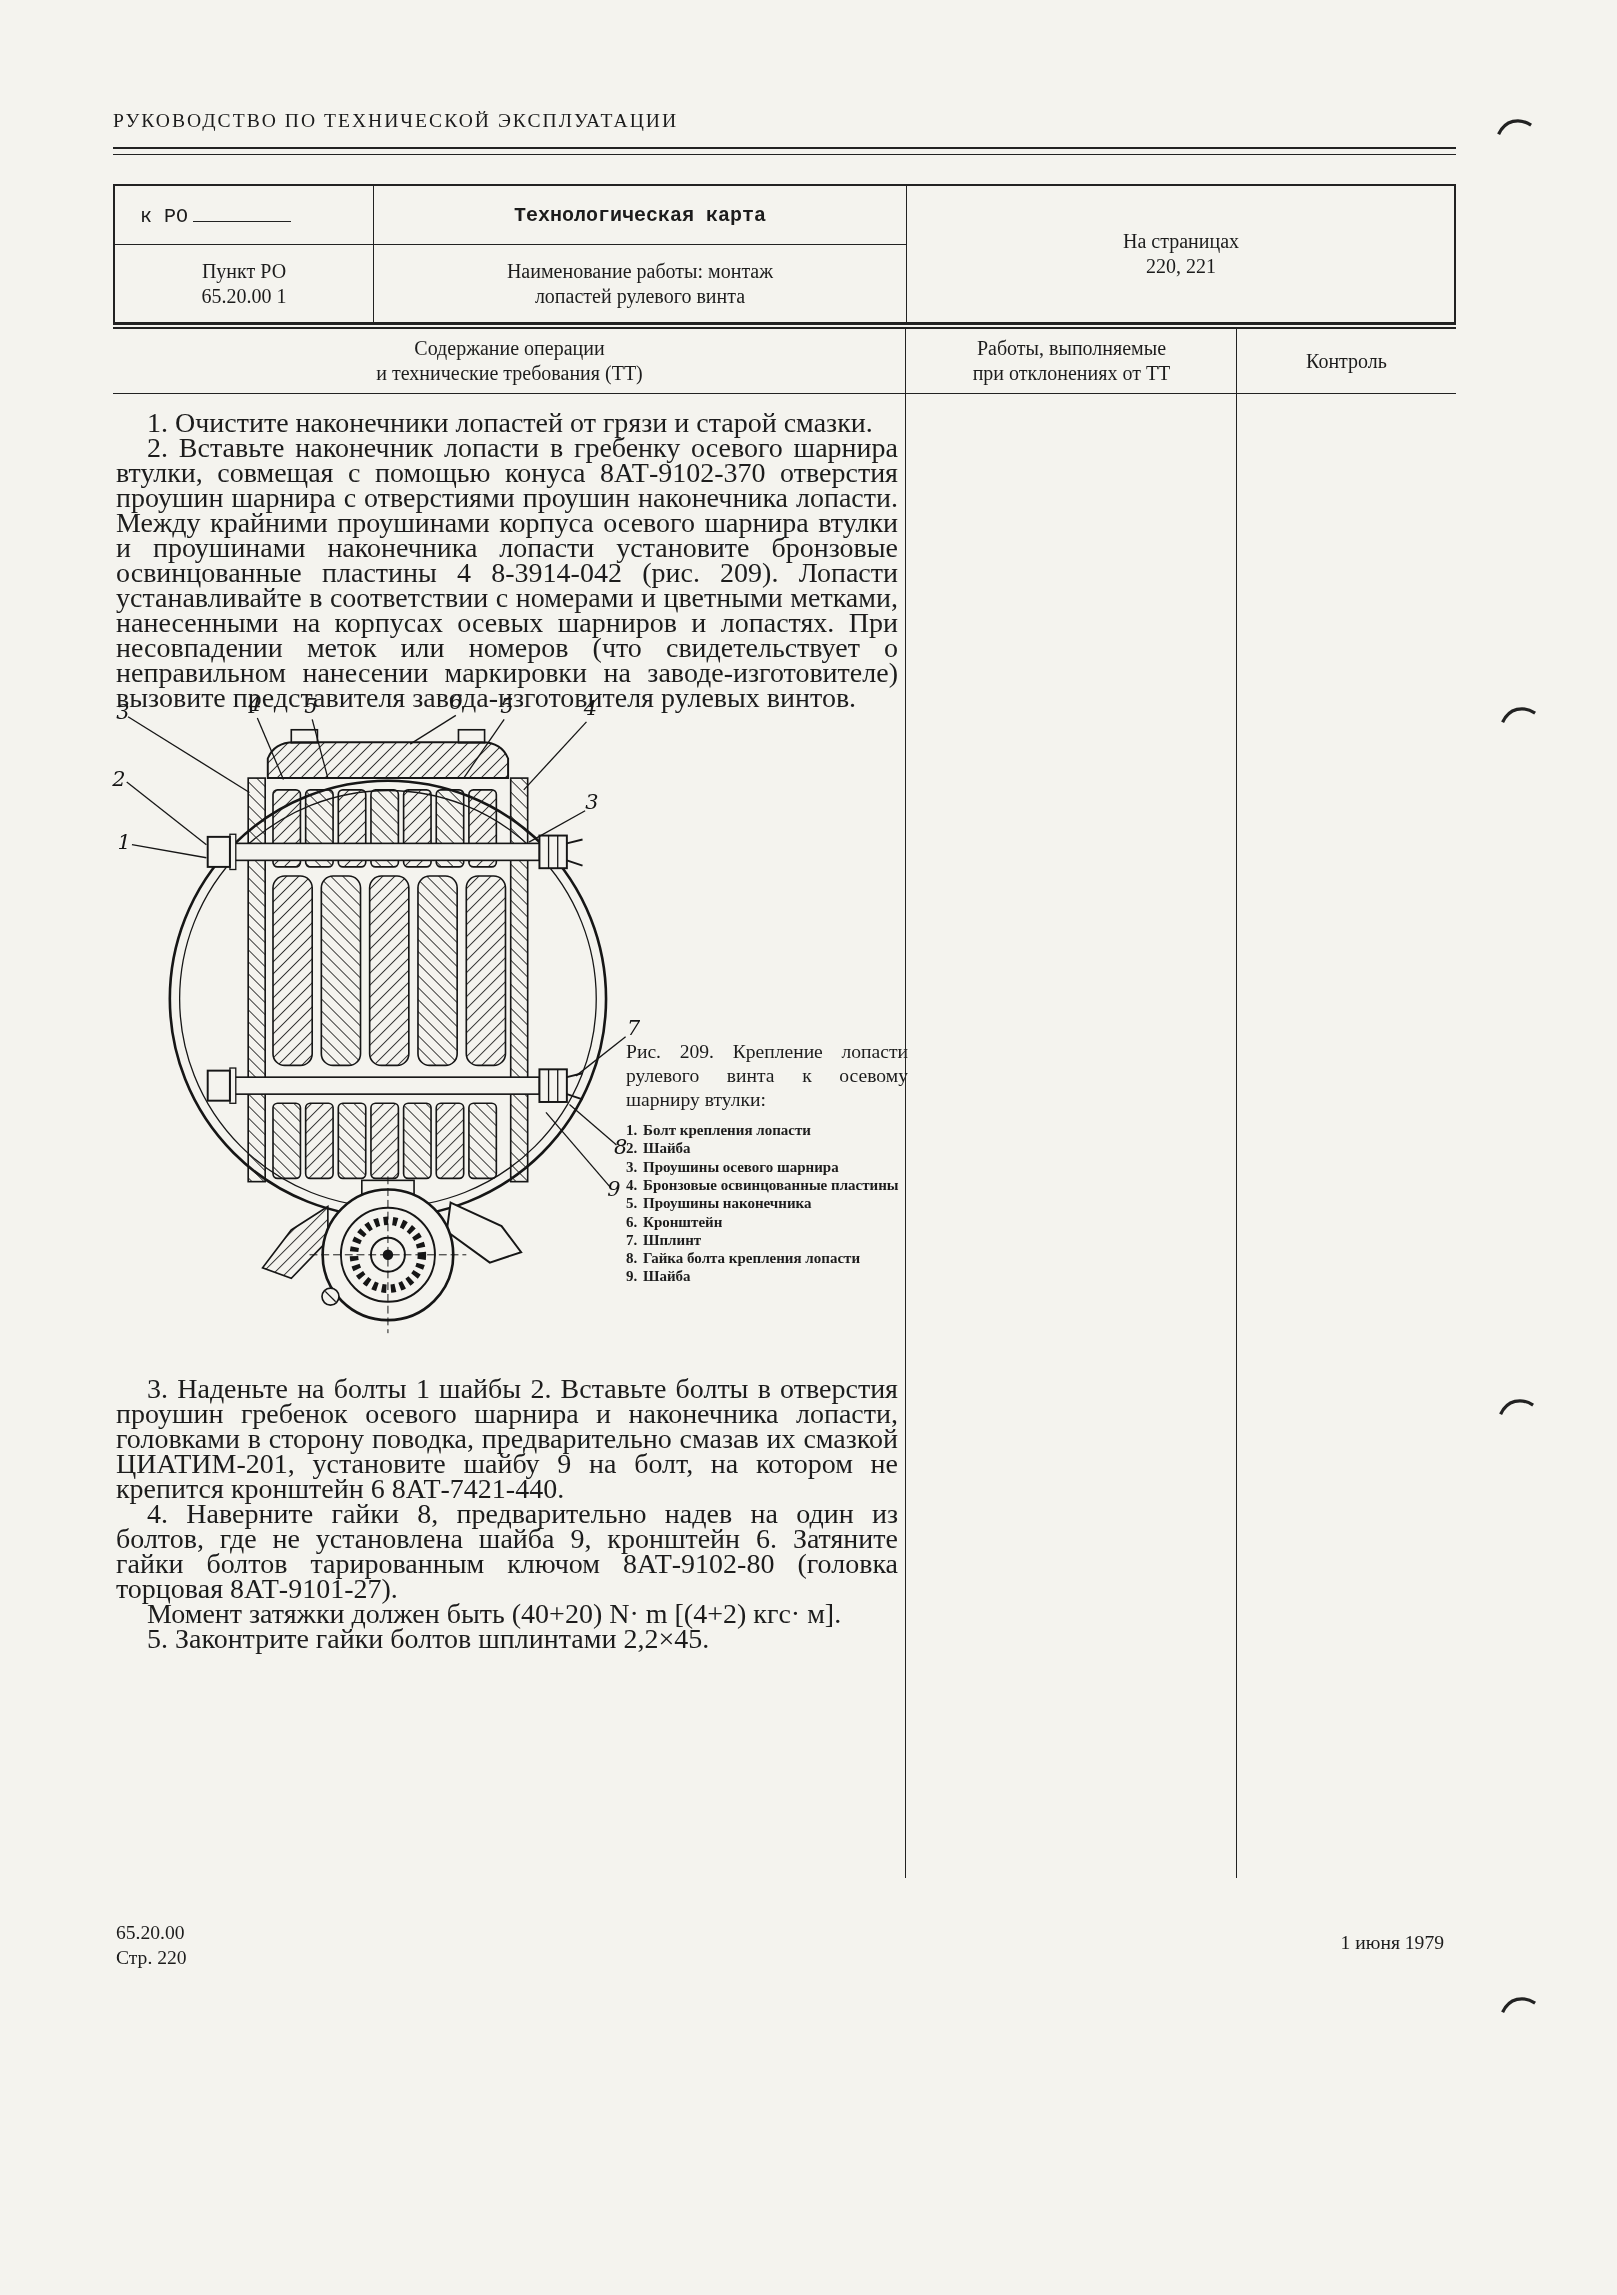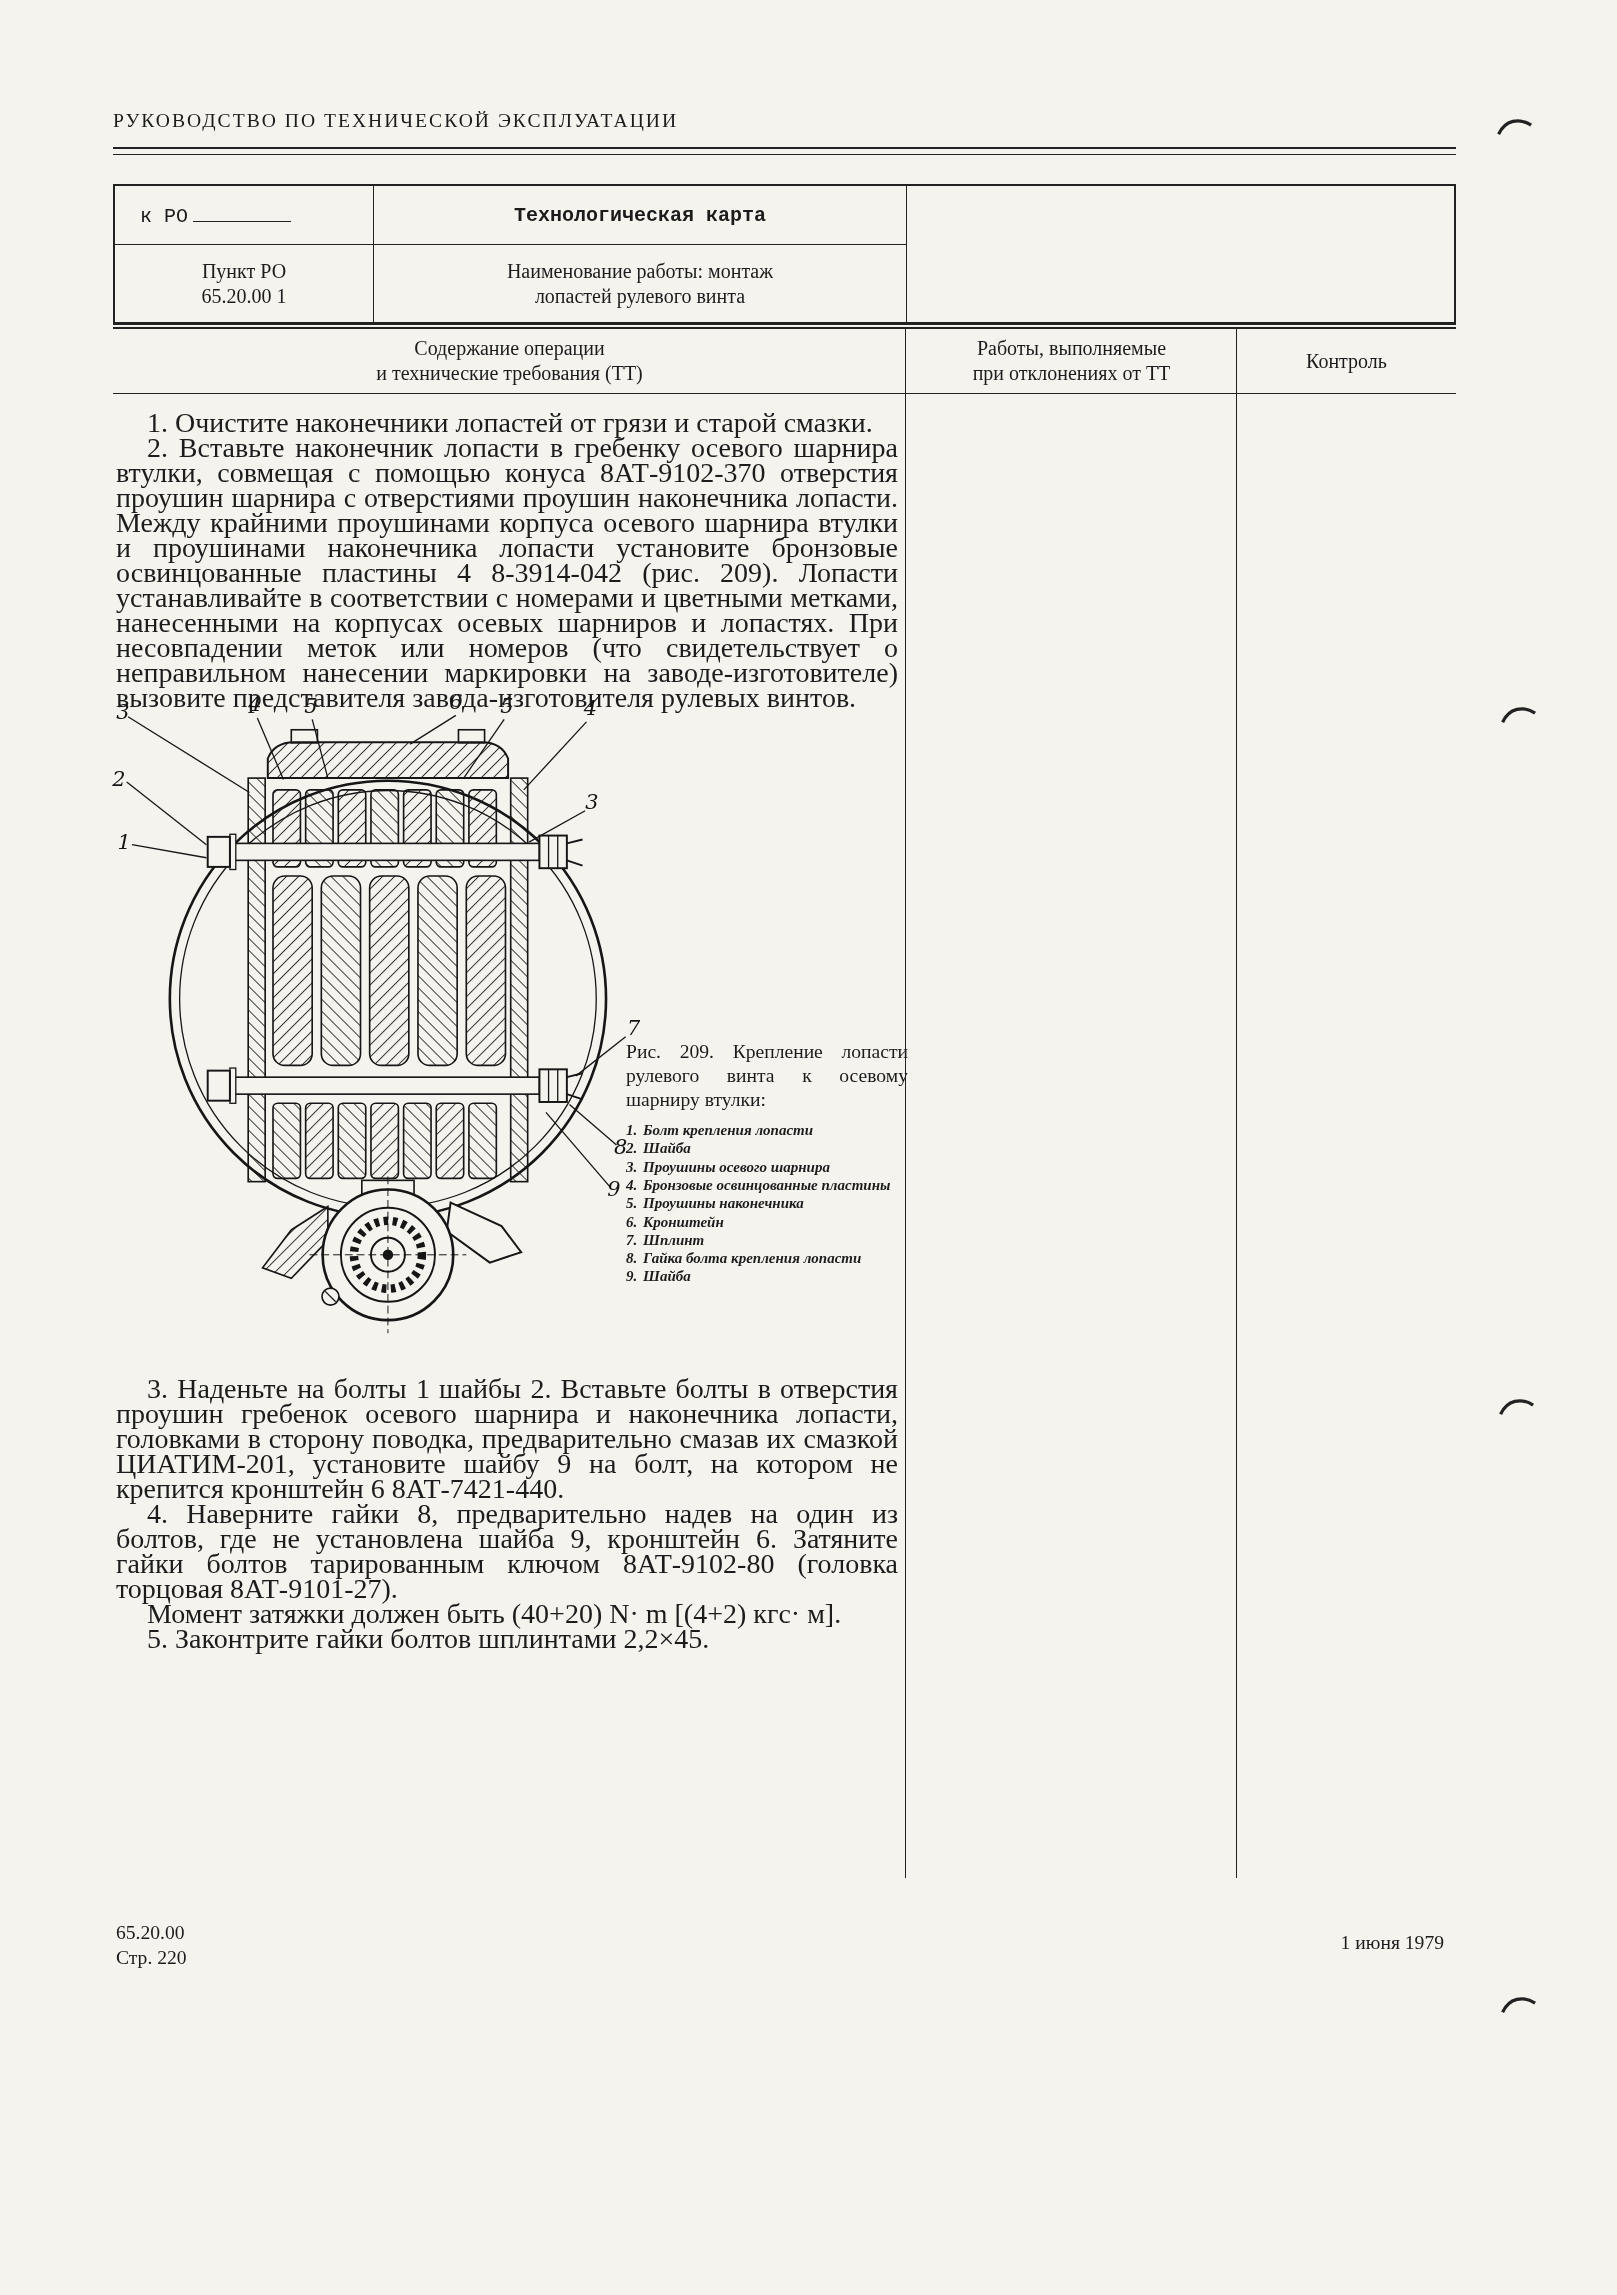--- a/index.html
+++ b/index.html
@@ -64,21 +64,21 @@
   
   .text-block { left:116px; width:782px; font-size:28px; line-height:25px; text-align:justify; }
   .text-block p { margin:0; text-indent:31px; }
   .tb-a { top:410px; }
   .tb-b { top:1376px; }
 
   
   .figure-wrap { left:98px; top:680px; width:542px; height:699px; }
   .caption-block { left:626px; top:1040px; width:282px; }
   .fig-caption { font-size:19.6px; line-height:24px; text-align:justify; margin:0 0 9.1px 0; }
-  .legend { font-size:15px; line-height:18.3px; font-weight:bold;font-style:italic; }
+  .legend { font-size:15px; line-height:18.3px; font-weight:bold; }
   .legend-item { padding-left:22px; text-indent:-22px; }
   .legend-num { display:inline-block; min-width:17px; text-indent:0; }
 
   
   .footer-left { left:116px; top:1920px; font-size:19.6px; line-height:25px; }
   .footer-right { left:1228px; top:1932px; width:216px; font-size:19.6px; text-align:right; }
 
   .artifact { position:absolute; }
   svg text.co { font-family:"DejaVu Serif",serif; font-style:italic; font-size:32px; fill:#151515; }
 </style>
@@ -101,20 +101,26 @@
       <span>65.20.00 1</span>
     </div>
   </div>
   <div class="card-cell cell-title">
     <div class="cell-row-top">
       <span class="card-title-text">Технологическая карта</span>
     </div>
     <div class="cell-row-bot">
       <span>Наименование работы: монтаж</span>
       <span>лопастей рулевого винта</span>
+    </div>
+  </div>
+  <div class="card-cell cell-pages">
+    <div class="pages-cell-inner">
+      <span>На страницах</span>
+      <span>220, 221</span>
     </div>
   </div>
 </div>
 
 <div class="abs heavy-double"></div>
 
 <div class="abs col-headers">
   <div class="col-head-cell chc1">
     <span>Содержание операции</span>
     <span>и технические требования (ТТ)</span>

